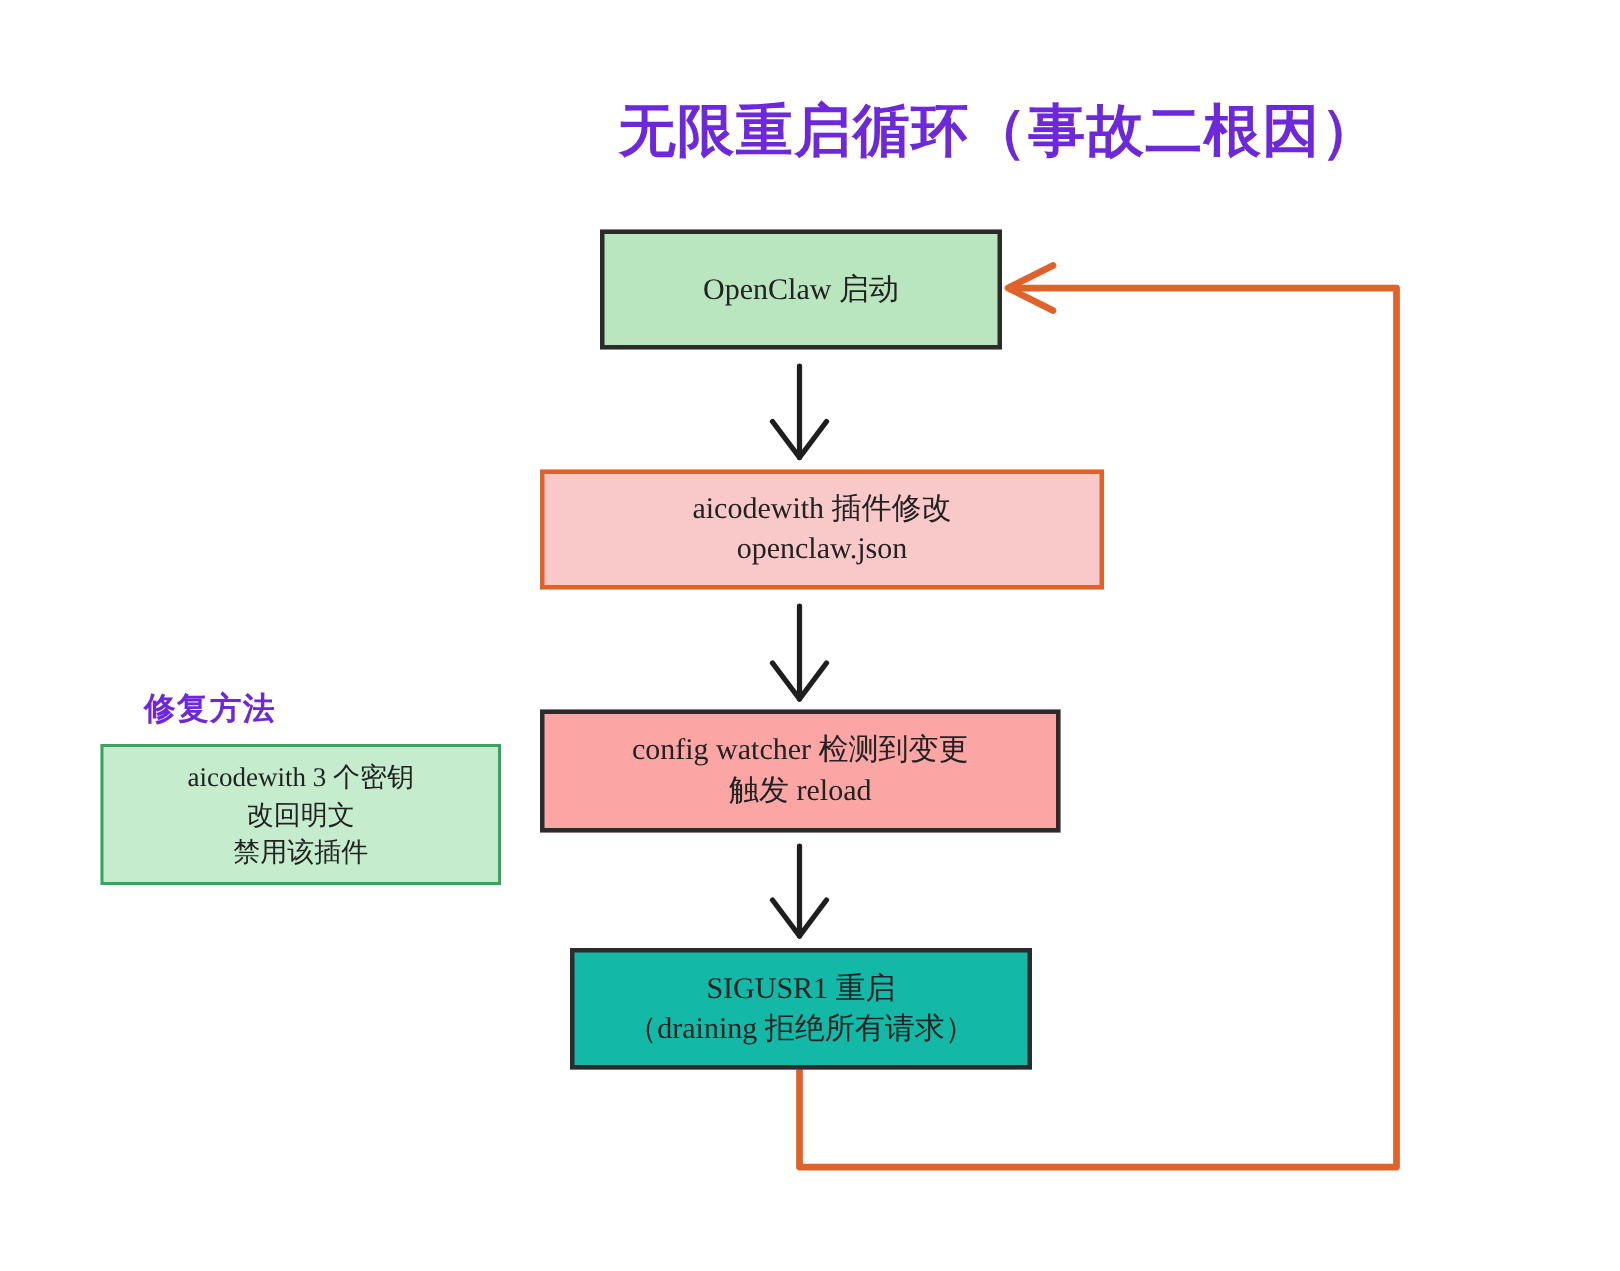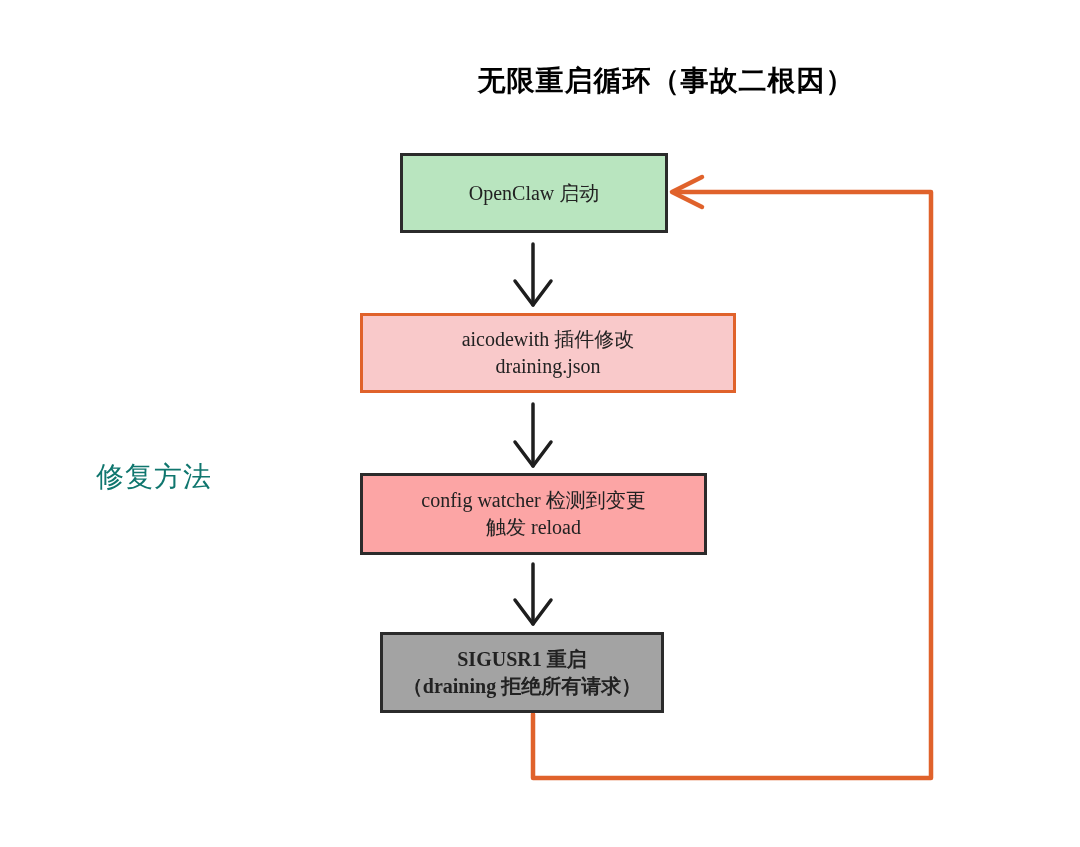--- a/index.html
+++ b/index.html
@@ -20,23 +20,23 @@
     left: 0; top: 0;
     width: 1080px;
     height: 847px;
   }
   .diagram-title {
     position: absolute;
     left: 666px;
     top: 62px;
     transform: translateX(-50%);
     white-space: nowrap;
-    font-size: 28px;
+    font-size: 38px;
     font-weight: bold;
-    color: #000000;
+    color: #6d28d9;
     letter-spacing: 1px;
   }
   .node {
     position: absolute;
     box-sizing: border-box;
     display: flex;
     flex-direction: column;
     justify-content: center;
     align-items: center;
     text-align: center;
@@ -57,31 +57,31 @@
     border: 3px solid #e0622b;
   }
   .node-watcher {
     left: 360px; top: 473px;
     width: 347px; height: 82px;
     background: #fca5a5;
     border: 3px solid #2b2b2b;
   }
   .node-restart {
     left: 380px; top: 632px;
-    width: 284px; height: 81px;
-    background: #a3a3a3;
+    width: 308px; height: 81px;
+    background: #14b8a6;
     border: 3px solid #2b2b2b;
-    font-weight: bold;
   }
   .fix-label {
     position: absolute;
     left: 96px; top: 458px;
-    font-size: 28px;
-    color: #0f766e;
+    font-size: 21px;
+    color: #6d28d9;
     letter-spacing: 1px;
+    font-weight: bold;
   }
   .fix-box {
     position: absolute;
     box-sizing: border-box;
     left: 67px; top: 496px;
     width: 267px; height: 94px;
     background: #c5edcd;
     border: 2.5px solid #3aa35e;
     display: flex;
     flex-direction: column;
@@ -137,30 +137,35 @@
   </svg>
 
   <div class="diagram-title">无限重启循环（事故二根因）</div>
 
   <div class="node node-start">
     <span class="node-line">OpenClaw 启动</span>
   </div>
 
   <div class="node node-plugin">
     <span class="node-line">aicodewith 插件修改</span>
-    <span class="node-line">draining.json</span>
+    <span class="node-line">openclaw.json</span>
   </div>
 
   <div class="node node-watcher">
     <span class="node-line">config watcher 检测到变更</span>
     <span class="node-line">触发 reload</span>
   </div>
 
   <div class="node node-restart">
     <span class="node-line">SIGUSR1 重启</span>
     <span class="node-line">（draining 拒绝所有请求）</span>
   </div>
 
   <div class="fix-label">修复方法</div>
 
+  <div class="fix-box">
+    <span class="fix-line">aicodewith 3 个密钥</span>
+    <span class="fix-line">改回明文</span>
+    <span class="fix-line">禁用该插件</span>
+  </div>
 
 
 </div>
 
 </body></html>

